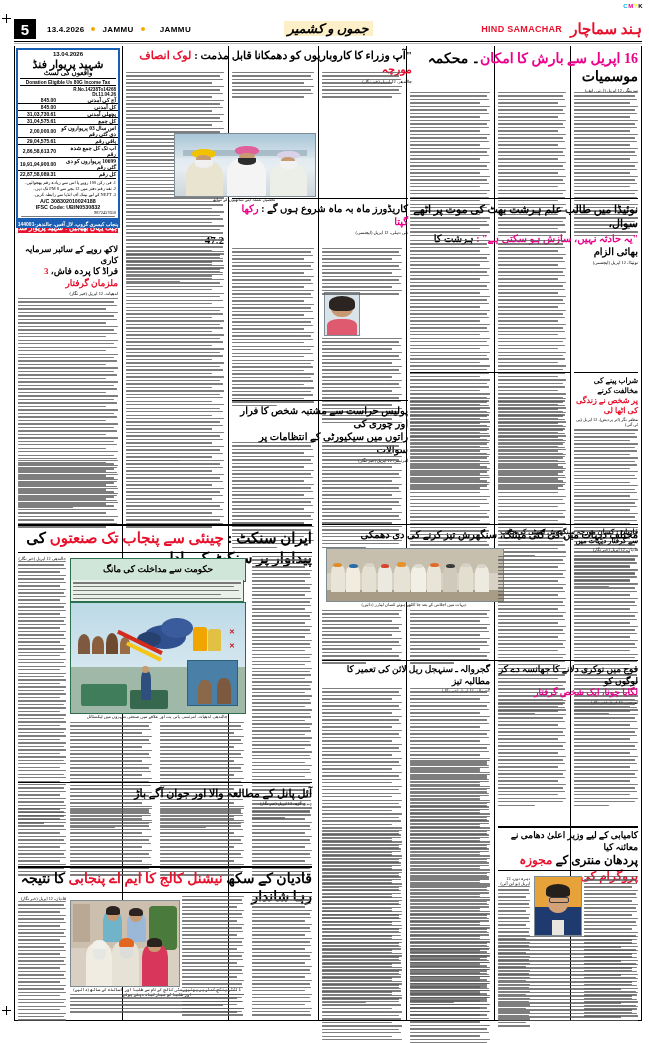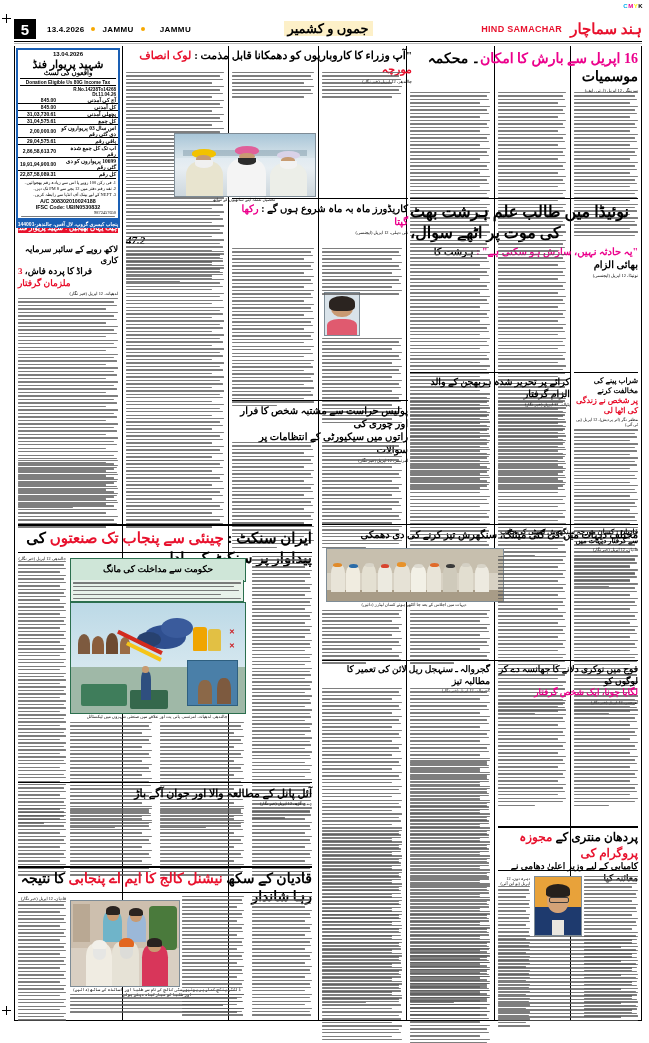--- a/index.html
+++ b/index.html
@@ -18,21 +18,21 @@
 
   
   .masthead{position:absolute;left:14px;top:18px;width:628px;height:22px;display:flex;align-items:center;}
   .pagenum{width:22px;height:20px;background:#000;color:#fff;font-family:"Liberation Sans",sans-serif;
            font-weight:bold;font-size:15px;display:flex;align-items:center;justify-content:center;}
   .mh-date{font-family:"Liberation Sans",sans-serif;font-size:8px;font-weight:bold;margin-left:11px;letter-spacing:.2px;}
   .dot{width:4px;height:4px;border-radius:50%;background:#f7a800;margin:0 7px;}
   .mh-day,.mh-city{font-family:"Liberation Sans",sans-serif;font-size:8px;font-weight:bold;letter-spacing:.4px;}
   .mh-city{margin-left:8px;}
   .mh-urdu-center{position:absolute;left:0;right:0;text-align:center;font-size:13px;font-weight:bold;direction:rtl;}
-  .mh-urdu-center span{background:#fdf0c8;padding:0 4px;}
+  .mh-urdu-center span{background:#fdf0c8;padding:0 4px;font-style:italic;}
   .mh-right{margin-left:auto;display:flex;align-items:center;gap:8px;}
   .hind{color:#e8112d;font-family:"Liberation Sans",sans-serif;font-weight:bold;font-size:9px;letter-spacing:.3px;}
   .logo-urdu{color:#e8112d;font-size:15px;font-weight:bold;direction:rtl;}
   .mh-rule{position:absolute;left:14px;top:41px;width:628px;height:1px;background:#000;}
   .mh-rule2{position:absolute;left:14px;top:43px;width:628px;height:1px;background:#bbb;}
 
   
   .u{direction:rtl;}
   .lines{--lh:3.2px;--gap:2.6px;}
   .lines i{display:block;height:1.5px;background:#5a5a5a;margin-bottom:2.4px;opacity:.78;border-radius:.5px;}
@@ -186,21 +186,21 @@
       </div>
     </div>
     <div class="adribbon">چیک یہاں بھیجیں : شہید پریوار فنڈ</div>
   </div>
   <div class="adfoot" style="position:absolute;left:16px;top:220px;width:104px;">پنجاب کیسری گروپ، لال آفس، جالندھر-144001</div>
 
   <div class="col" style="left:18px;top:244px;width:100px;">
     <div class="hl" style="font-size:8.5px;text-align:right;">
       <span>لاکھ روپے کے سائبر سرمایہ کاری</span>
     </div>
-    <div class="hl" style="font-size:9px;text-align:left;margin-top:1px;">
+    <div class="hl" style="font-size:9px;text-align:right;margin-top:1px;">
       <span>فراڈ کا پردہ فاش،</span>
       <span class="hl-red">3 ملزمان گرفتار</span>
     </div>
     <div class="u" style="font-size:4.4px;text-align:right;margin-top:2px;">لدھیانہ، 12 اپریل (خبر نگار)</div>
     <div class="lines dense" style="margin-top:2px;">
       <i></i>
         <i></i>
         <i></i>
         <i></i>
         <i></i>
@@ -257,21 +257,21 @@
         <i></i>
         <i></i>
         <i></i>
         <i></i>
         <i></i>
       <i class="short"></i>
     </div>
   </div>
 
   <div class="col" style="left:126px;top:234px;width:98px;">
-    <div class="hl" style="font-size:11px;text-align:left;font-style:italic;">
+    <div class="hl" style="font-size:11px;text-align:right;">
       <span>47.2</span>
     </div>
     <div class="lines dense" style="margin-top:3px;">
       <i></i>
         <i></i>
         <i></i>
         <i></i>
         <i></i>
         <i></i>
         <i></i>
@@ -786,21 +786,21 @@
         <i></i>
         <i></i>
         <i></i>
         <i></i>
       <i class="short"></i>
     </div>
   </div>
 
   <div class="col rule" style="left:410px;top:198px;width:228px;"></div>
   <div class="col" style="left:410px;top:202px;width:228px;">
-    <div class="hl" style="font-size:16px;text-align:left;line-height:1.3;">
+    <div class="hl" style="font-size:11px;text-align:right;line-height:1.3;">
       <span>نوئیڈا میں طالب علم ہرشت بھٹ کی موت پر اٹھے سوال،</span>
     </div>
     <div class="hl" style="font-size:10px;text-align:right;line-height:1.3;margin-top:1px;">
       <span class="hl-mag">"یہ حادثہ نہیں، سازش ہو سکتی ہے" :</span>
       <span>ہرشت کا بھائی الزام</span>
     </div>
     <div class="u" style="font-size:4.4px;text-align:right;margin-top:2px;">نوئیڈا، 12 اپریل (ایجنسی)</div>
   </div>
   <div class="col" style="left:410px;top:240px;width:80px;">
     <div class="lines dense">
@@ -949,26 +949,20 @@
         <i></i>
         <i></i>
         <i></i>
         <i></i>
         <i></i>
         <i></i>
     </div>
   </div>
 
   <div class="col rule" style="left:410px;top:372px;width:160px;"></div>
-  <div class="col" style="left:410px;top:376px;width:160px;">
-    <div class="hl" style="font-size:9.5px;text-align:right;line-height:1.3;">
-      <span>کرائے پر تحریر شدہ ہربھجن کے والد الزام گرفتار</span>
-    </div>
-    <div class="u" style="font-size:4.4px;text-align:right;margin-top:1px;">پٹیالہ، 12 اپریل (خبر نگار)</div>
-  </div>
   <div class="col" style="left:410px;top:398px;width:80px;">
     <div class="lines dense">
       <i></i>
         <i></i>
         <i></i>
         <i></i>
         <i></i>
         <i></i>
         <i></i>
         <i></i>
@@ -2133,26 +2127,26 @@
         <i></i>
         <i></i>
         <i></i>
         <i></i>
       <i class="short"></i>
     </div>
   </div>
 
   <div class="col rule-th" style="left:498px;top:826px;width:140px;"></div>
   <div class="col" style="left:498px;top:830px;width:140px;">
+    <div class="hl" style="font-size:9px;text-align:right;line-height:1.3;">
+      <span>کامیابی کے لیے وزیر اعلیٰ دھامی نے معائنہ کیا</span>
+    </div>
     <div class="hl" style="font-size:12px;text-align:right;line-height:1.3;">
       <span>پردھان منتری کے</span>
       <span class="hl-red">مجوزہ پروگرام کی</span>
-    </div>
-    <div class="hl" style="font-size:9px;text-align:right;line-height:1.3;">
-      <span>کامیابی کے لیے وزیر اعلیٰ دھامی نے معائنہ کیا</span>
     </div>
   </div>
   <div class="col rule" style="left:498px;top:870px;width:140px;"></div>
 
   <div class="photo" style="position:absolute;left:534px;top:876px;width:46px;height:58px;">
     <div style="position:absolute;inset:0;background:#e8a23a;"></div>
     <div style="position:absolute;left:0;right:0;bottom:0;height:48%;background:#1e3a6e;"></div>
     <div style="position:absolute;left:26%;top:18%;width:48%;height:44%;border-radius:46%;background:#d4a277;"></div>
     <div style="position:absolute;left:24%;top:12%;width:52%;height:22%;border-radius:50% 50% 22% 22%;background:#26201c;"></div>
     <div style="position:absolute;left:30%;top:34%;width:40%;height:7%;border:1px solid #3a3a3a;border-radius:2px;"></div>

